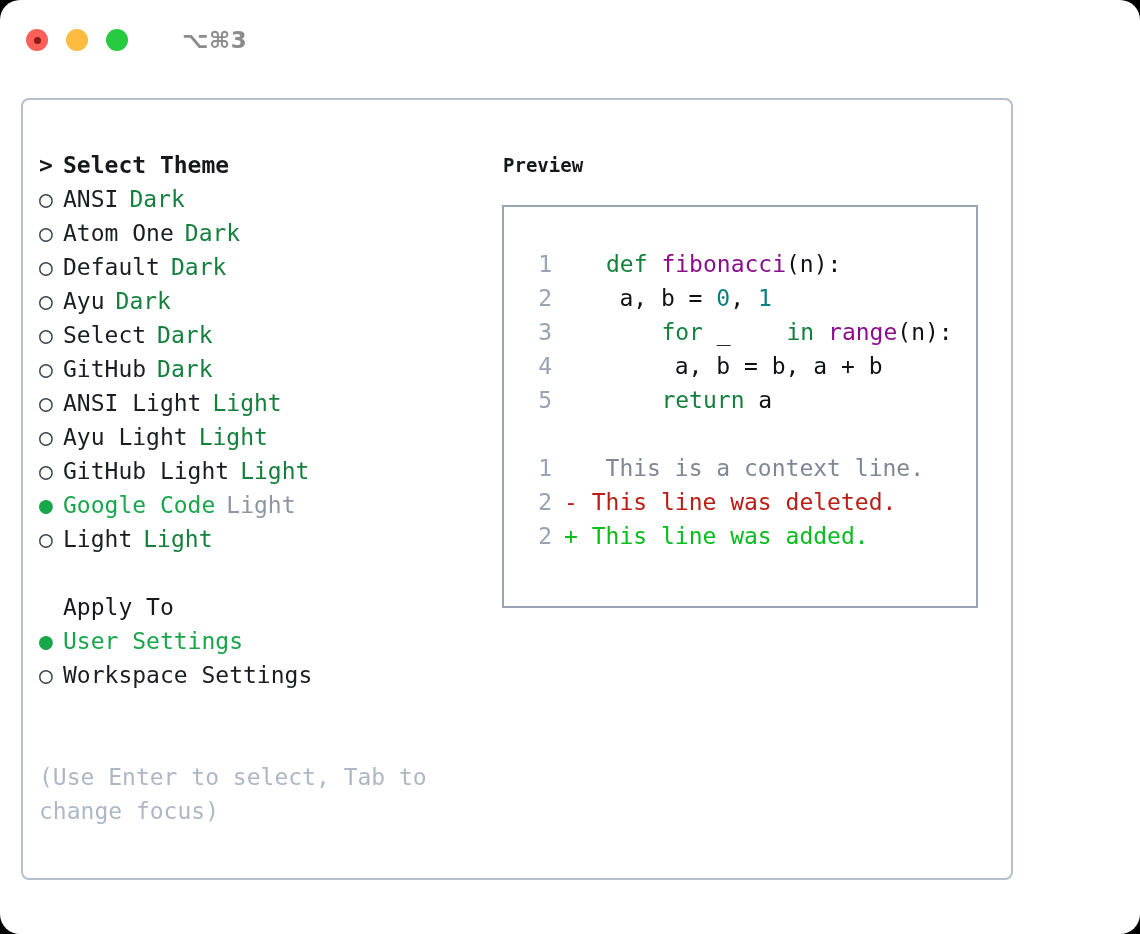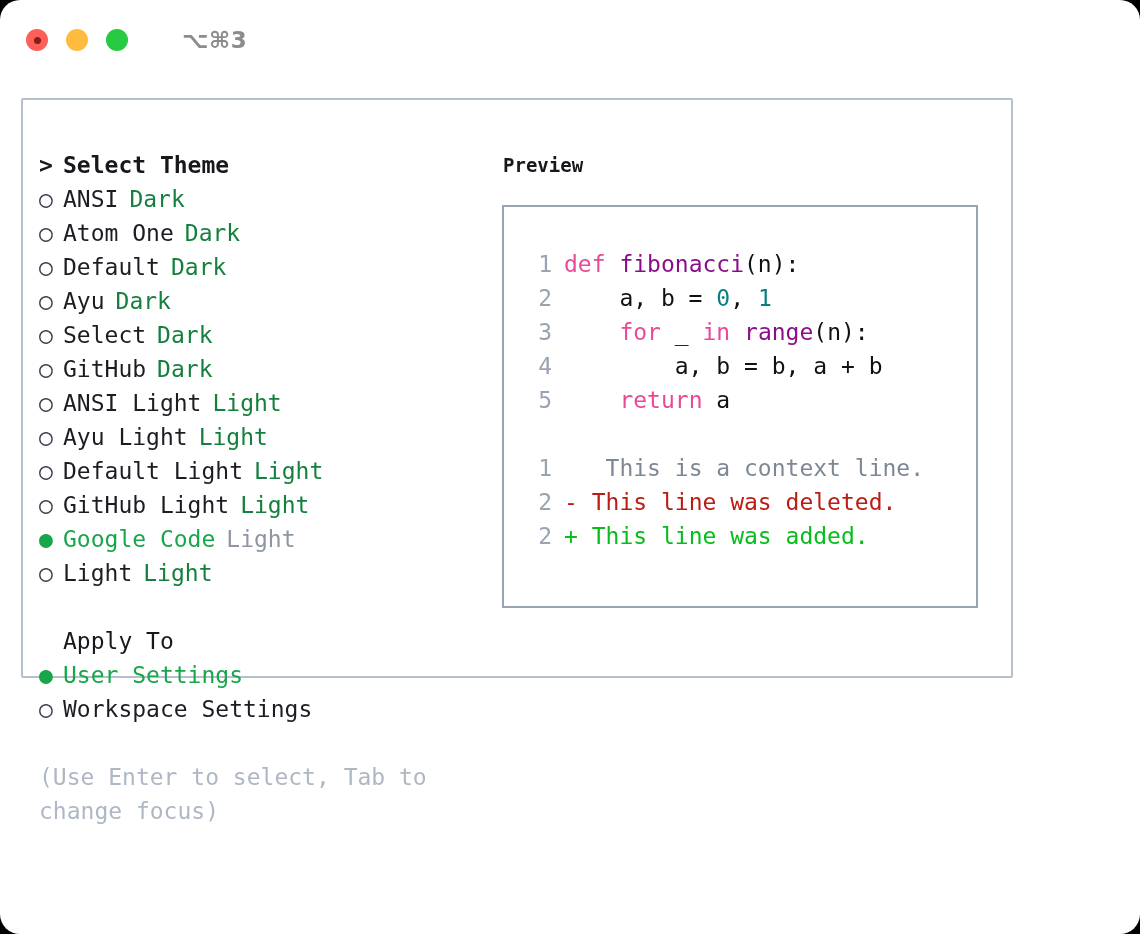--- a/index.html
+++ b/index.html
@@ -67,23 +67,23 @@
     letter-spacing: 0.5px;
     font-family: "DejaVu Sans", "Liberation Sans", sans-serif;
   }
 
   
   .panel {
     position: absolute;
     left: 21px;
     top: 98px;
     width: 992px;
-    height: 580px;
+    height: 782px;
     border: 2px solid #b6bfcc;
-    border-radius: 2px;
+    border-radius: 8px;
     box-sizing: border-box;
     background: #ffffff;
   }
 
   .columns {
     position: absolute;
     left: 0; top: 0;
     width: 100%;
     height: 100%;
   }
@@ -180,21 +180,21 @@
     white-space: pre;
   }
   .cline { height: 34px; }
   .lnum {
     display: inline-block;
     width: 28px;
     text-align: right;
     color: #9aa3b2;
     margin-right: 12px;
   }
-  .tok-kw   { color: #ec4899; }
+  .tok-kw   { color: #15803d; margin-left: 42px; }
   .tok-fn   { color: #8b0d8b; }
   .tok-num  { color: #0a8080; }
   .tok-txt  { color: #101114; }
   .tok-ctx  { color: #7e8794; }
   .tok-del  { color: #bb1c14; }
   .tok-add  { color: #06bd1c; }
 </style>
 </head>
 <body>
 
@@ -218,21 +218,20 @@
         </div>
         <div id="theme-list">
             <div class="row"><span class="bullet">○</span><span class="theme-name">ANSI</span><span class="theme-kind">Dark</span></div>
             <div class="row"><span class="bullet">○</span><span class="theme-name">Atom One</span><span class="theme-kind">Dark</span></div>
             <div class="row"><span class="bullet">○</span><span class="theme-name">Default</span><span class="theme-kind">Dark</span></div>
             <div class="row"><span class="bullet">○</span><span class="theme-name">Ayu</span><span class="theme-kind">Dark</span></div>
             <div class="row"><span class="bullet">○</span><span class="theme-name">Select</span><span class="theme-kind">Dark</span></div>
             <div class="row"><span class="bullet">○</span><span class="theme-name">GitHub</span><span class="theme-kind">Dark</span></div>
             <div class="row"><span class="bullet">○</span><span class="theme-name">ANSI Light</span><span class="theme-kind">Light</span></div>
             <div class="row"><span class="bullet">○</span><span class="theme-name">Ayu Light</span><span class="theme-kind">Light</span></div>
-            <div class="row"><span class="bullet">○</span><span class="theme-name">Default Light</span><span class="theme-kind">Light</span></div>
             <div class="row"><span class="bullet">○</span><span class="theme-name">GitHub Light</span><span class="theme-kind">Light</span></div>
             <div class="row"><span class="bullet filled">●</span><span class="theme-name selected">Google Code</span><span class="theme-kind selected-kind">Light</span></div>
             <div class="row"><span class="bullet">○</span><span class="theme-name">Light</span><span class="theme-kind">Light</span></div>
           </div>
 
         <div class="spacer-row"></div>
 
         <div class="row section-head plain">
           <span class="caret">&nbsp;</span><span>Apply To</span>
         </div>

